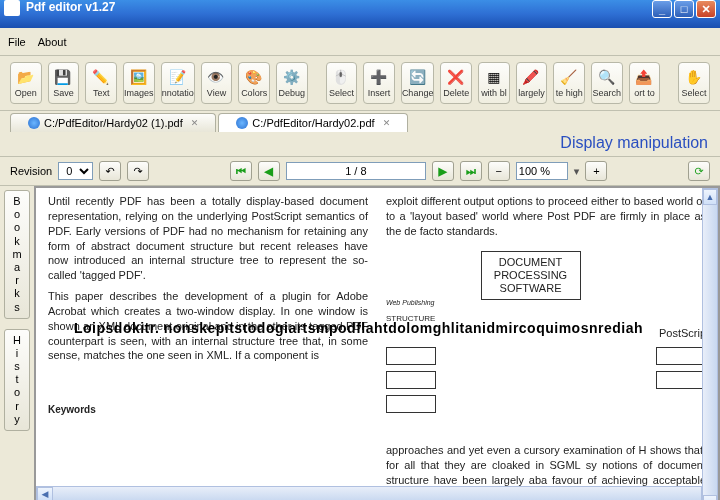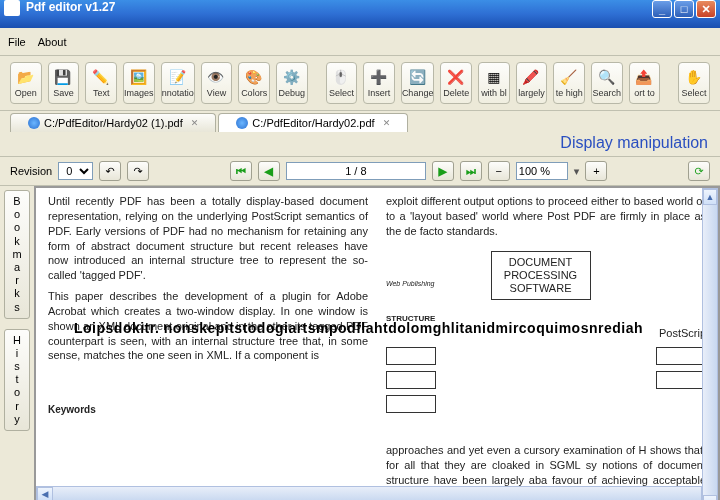--- a/index.html
+++ b/index.html
@@ -33,21 +33,21 @@
 .content { display: flex; height: 344px; background: #ece9d8; }
 .sidebar { width: 34px; padding: 4px; display: flex; flex-direction: column; gap: 10px; }
 .side-tab { background: linear-gradient(#fdfdfb, #e8e6d8); border: 1px solid #b0b0a0; border-radius: 3px; padding: 4px 2px; writing-mode: horizontal-tb; text-align: center; font-size: 9px; line-height: 1.2; }
 .side-tab span { display: block; }
 .doc-wrap { flex: 1; background: #999; padding: 2px; position: relative; overflow: hidden; }
 .doc { background: white; height: 298px; padding: 6px 12px; display: flex; gap: 18px; font-family: 'Times New Roman', serif; font-size: 10px; color: #222; overflow: hidden; }
 .col { flex: 1; }
 .col p { margin-bottom: 6px; line-height: 1.35; text-align: justify; }
 .kw { font-weight: bold; font-size: 10px; margin-top: 40px; }
 .diagram { border: 1px solid #333; padding: 4px 8px; text-align: center; font-size: 8px; margin: 6px 0 6px 40px; width: 100px; line-height: 1.2; }
-.struct-lbl { font-size: 8px; font-weight: bold; margin: 8px 0 4px; }
+.struct-lbl { font-size: 8px; font-weight: normal; margin: 8px 0 4px; }
 .boxes { display: flex; flex-direction: column; gap: 6px; margin-top: 8px; }
 .box-row { display: flex; gap: 30px; align-items: center; }
 .box { width: 50px; height: 18px; border: 1px solid #333; background: white; }
 .box.r { margin-left: auto; }
 .overlay { position: absolute; top: 134px; left: 40px; right: 20px; font-size: 14px; font-weight: bold; color: #000; letter-spacing: 0.5px; white-space: nowrap; overflow: hidden; }
 .scroll-h { height: 16px; background: linear-gradient(#e8eef9, #c8d8f0); border: 1px solid #b0c0e0; display: flex; }
 .scroll-arrow { width: 16px; display: flex; align-items: center; justify-content: center; color: #4a6fb0; font-size: 9px; background: linear-gradient(#eef4fd, #d0e0f8); border: 1px solid #b0c0e0; }
 .scroll-track { flex: 1; }
 .scroll-v { position: absolute; right: 2px; top: 2px; bottom: 18px; width: 16px; background: linear-gradient(to right, #e8eef9, #c8d8f0); border: 1px solid #b0c0e0; display: flex; flex-direction: column; }
 .scroll-v .scroll-arrow { height: 16px; width: auto; }
@@ -208,21 +208,21 @@
   </div>
   <div class="doc-wrap">
     <div class="doc">
       <div class="col">
         <p>Until recently PDF has been a totally display-based document representation, relying on the underlying PostScript semantics of PDF. Early versions of PDF had no mechanism for retaining any form of abstract document structure but recent releases have now introduced an internal structure tree to represent the so-called 'tagged PDF'.</p>
         <p>This paper describes the development of a plugin for Adobe Acrobat which creates a two-window display. In one window is shown an XML document original and in the other its tagged PDF counterpart is seen, with an internal structure tree that, in some sense, matches the one seen in XML. If a component is</p>
         <p class="kw">Keywords</p>
       </div>
       <div class="col">
         <p>exploit different output options to proceed either to based world or to a 'layout based' world where Post PDF are firmly in place as the de facto standards.</p>
-        <div style="display:flex;align-items:center;gap:16px">
+        <div style="display:flex;align-items:flex-end;gap:6px">
           <div style="font-size:7px;font-style:italic;margin-top:16px">Web Publishing</div>
           <div class="diagram">
             <div>DOCUMENT</div>
               <div>PROCESSING</div>
               <div>SOFTWARE</div>
           </div>
         </div>
         <div class="struct-lbl">STRUCTURE</div>
         <div style="display:flex;justify-content:space-between;font-size:7px">
             <span></span>

